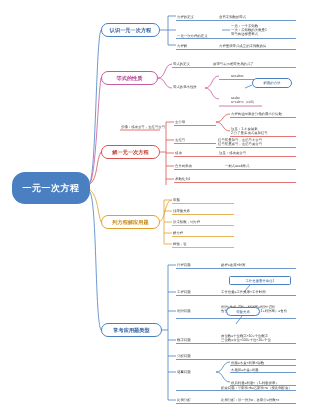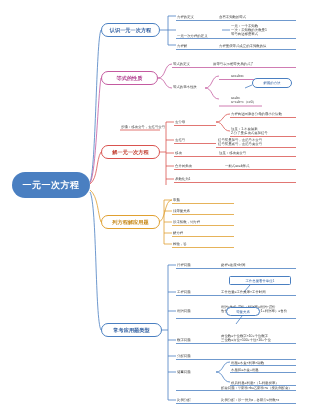--- a/index.html
+++ b/index.html
@@ -7,21 +7,21 @@
     width:300px;height:419px;background:#ffffff;overflow:hidden;position:relative;
     font-family:"Liberation Sans","DejaVu Sans",sans-serif;
   }
   #stage{position:absolute;left:0;top:0;width:300px;height:419px;}
   svg.links{position:absolute;left:0;top:0;width:300px;height:419px;pointer-events:none;}
 
   .node{position:absolute;box-sizing:border-box;white-space:nowrap;}
 
   
   .root{
-    left:12px;top:172px;width:78px;height:26px;
+    left:12px;top:172px;width:78px;height:32px;
     background:#4a7fc1;border-radius:13px;
     color:#ffffff;font-size:9px;font-weight:bold;
     display:flex;align-items:center;justify-content:center;
     letter-spacing:0.5px;
   }
 
   
   .l1{
     height:14px;border-radius:7px;border:1px solid;
     background:#ffffff;font-size:5.2px;font-weight:bold;

